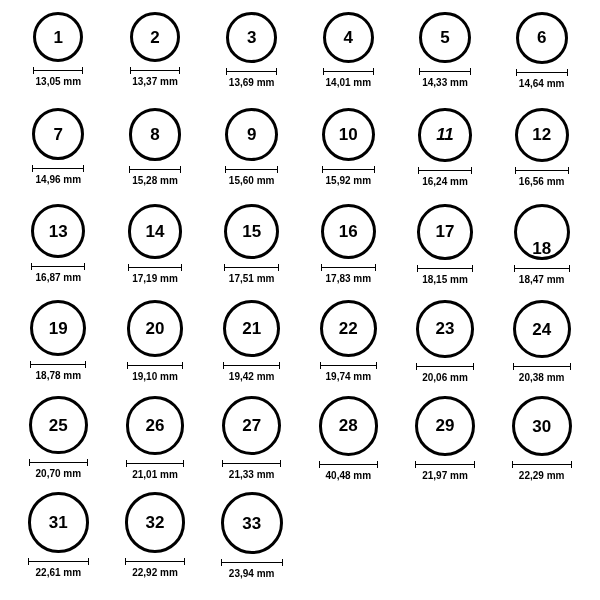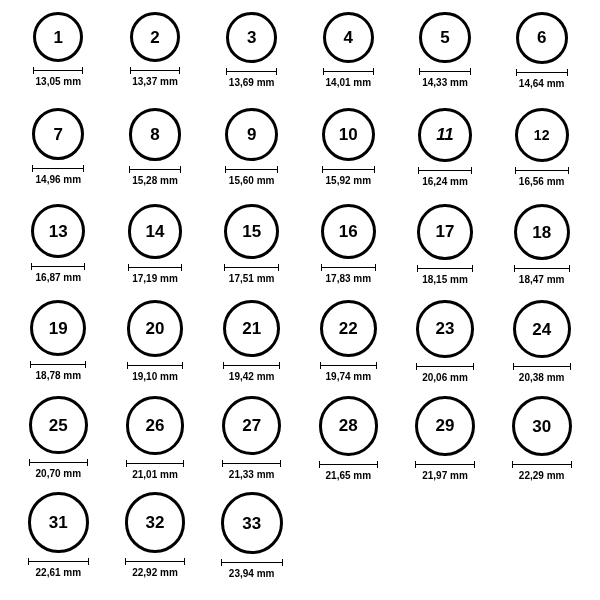--- a/index.html
+++ b/index.html
@@ -201,21 +201,21 @@
         </div>
         <div class="measure" style="width: 53.5px;">
           <div class="bar"></div>
           <div class="tick left"></div>
           <div class="tick right"></div>
         </div>
         <div class="size-text">16,24 mm</div>
       </div>
       <div class="cell">
         <div class="ring" style="width: 53.9px; height: 53.9px;">
-          <span class="ring-label" style="font-size: 14px;">12</span>
+          <span class="ring-label" style="font-size: 17px;">12</span>
         </div>
         <div class="measure" style="width: 53.9px;">
           <div class="bar"></div>
           <div class="tick left"></div>
           <div class="tick right"></div>
         </div>
         <div class="size-text">16,56 mm</div>
       </div>
       <div class="cell">
         <div class="ring" style="width: 54.2px; height: 54.2px;">
@@ -266,21 +266,21 @@
           <span class="ring-label" style="font-size: 17px;">17</span>
         </div>
         <div class="measure" style="width: 55.6px;">
           <div class="bar"></div>
           <div class="tick left"></div>
           <div class="tick right"></div>
         </div>
         <div class="size-text">18,15 mm</div>
       </div>
       <div class="cell">
-        <div class="ring" style="width: 56px; height: 56px;">
+        <div class="ring" style="width: 56px; height: 56px; align-items: flex-end;">
           <span class="ring-label" style="font-size: 17px;">18</span>
         </div>
         <div class="measure" style="width: 56px;">
           <div class="bar"></div>
           <div class="tick left"></div>
           <div class="tick right"></div>
         </div>
         <div class="size-text">18,47 mm</div>
       </div>
       <div class="cell">
@@ -384,21 +384,21 @@
       </div>
       <div class="cell">
         <div class="ring" style="width: 59.5px; height: 59.5px;">
           <span class="ring-label" style="font-size: 17px;">28</span>
         </div>
         <div class="measure" style="width: 59.5px;">
           <div class="bar"></div>
           <div class="tick left"></div>
           <div class="tick right"></div>
         </div>
-        <div class="size-text">21,65 mm</div>
+        <div class="size-text">40,48 mm</div>
       </div>
       <div class="cell">
         <div class="ring" style="width: 59.8px; height: 59.8px;">
           <span class="ring-label" style="font-size: 17px;">29</span>
         </div>
         <div class="measure" style="width: 59.8px;">
           <div class="bar"></div>
           <div class="tick left"></div>
           <div class="tick right"></div>
         </div>

